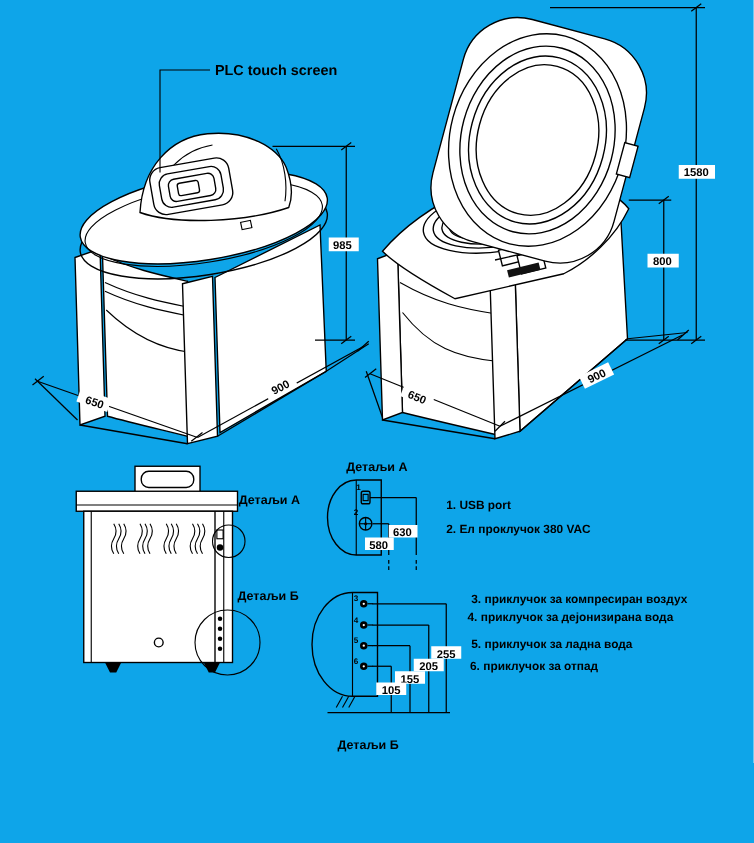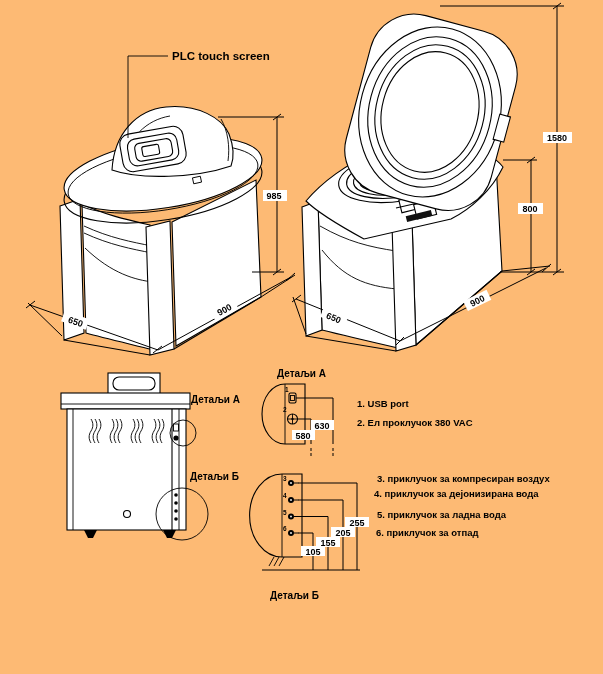--- a/index.html
+++ b/index.html
@@ -1,16 +1,16 @@
 <!DOCTYPE html>
 <html><head>
 <meta charset="utf-8">
 <style>
   html,body{margin:0;padding:0;background:#fff;}
-  .stage{position:relative;width:603px;height:674px;background:#fdba74;overflow:hidden;
+  .stage{position:relative;width:603px;height:674px;background:#0ea5e9;overflow:hidden;
          font-family:"Liberation Sans", sans-serif;}
   svg{display:block;}
   text{fill:#000;font-family:"Liberation Sans", sans-serif;font-weight:bold;}
   .ln{stroke:#000;fill:none;stroke-width:1.1;}
   .lnf{stroke:#000;fill:#fff;stroke-width:1.1;}
   .thin{stroke:#000;fill:none;stroke-width:0.9;}
   .dim{stroke:#000;fill:none;stroke-width:1;}
   .wbg{fill:#fff;stroke:none;}
   .dimtxt{font-size:9px;}
   .tiny{font-size:6.5px;}

